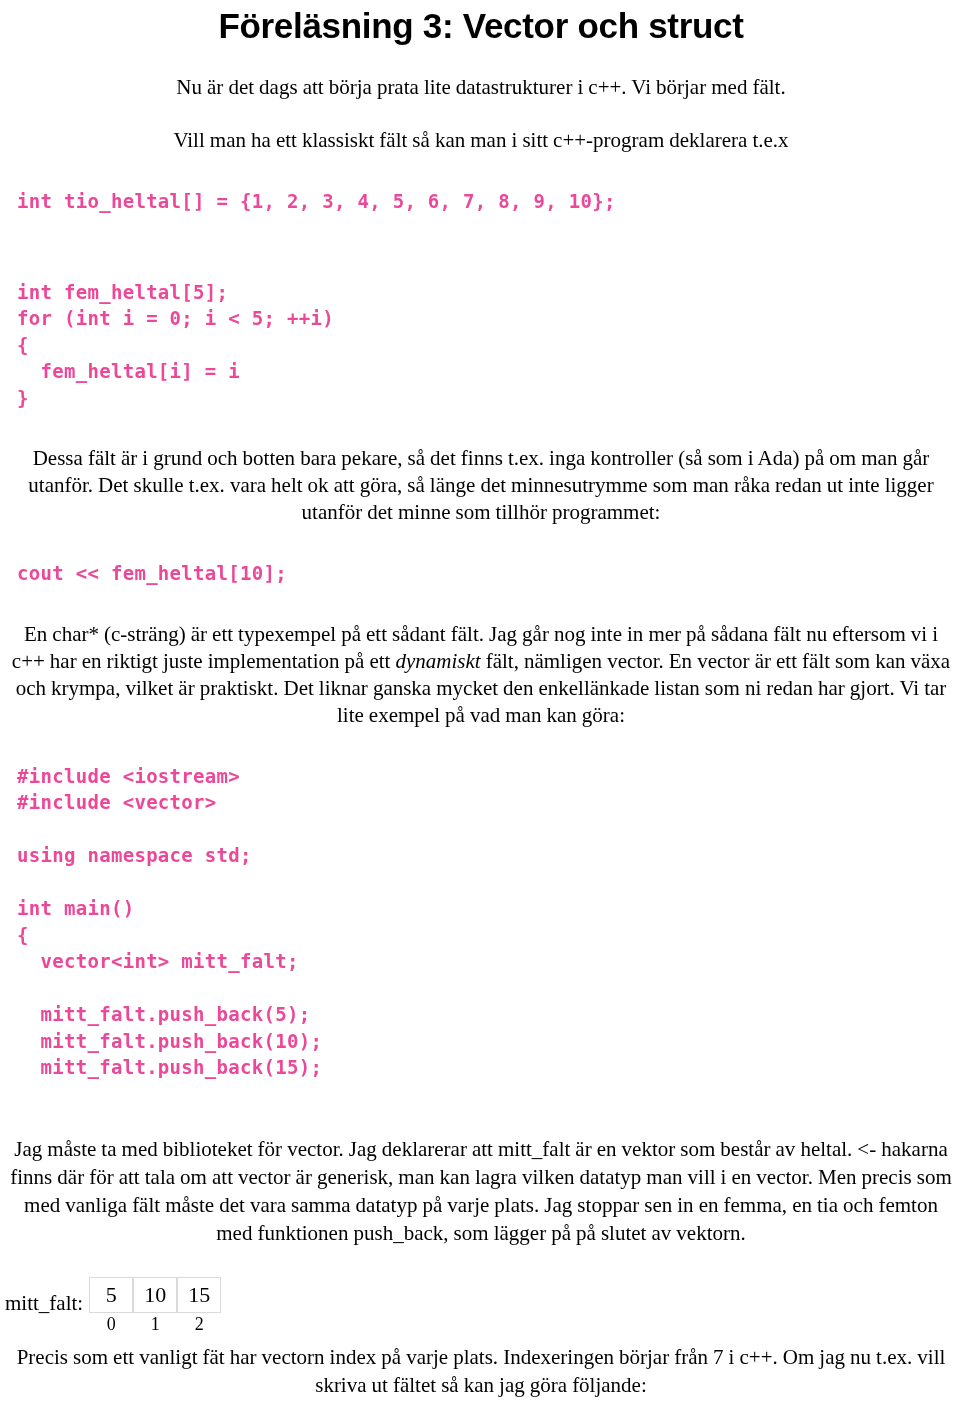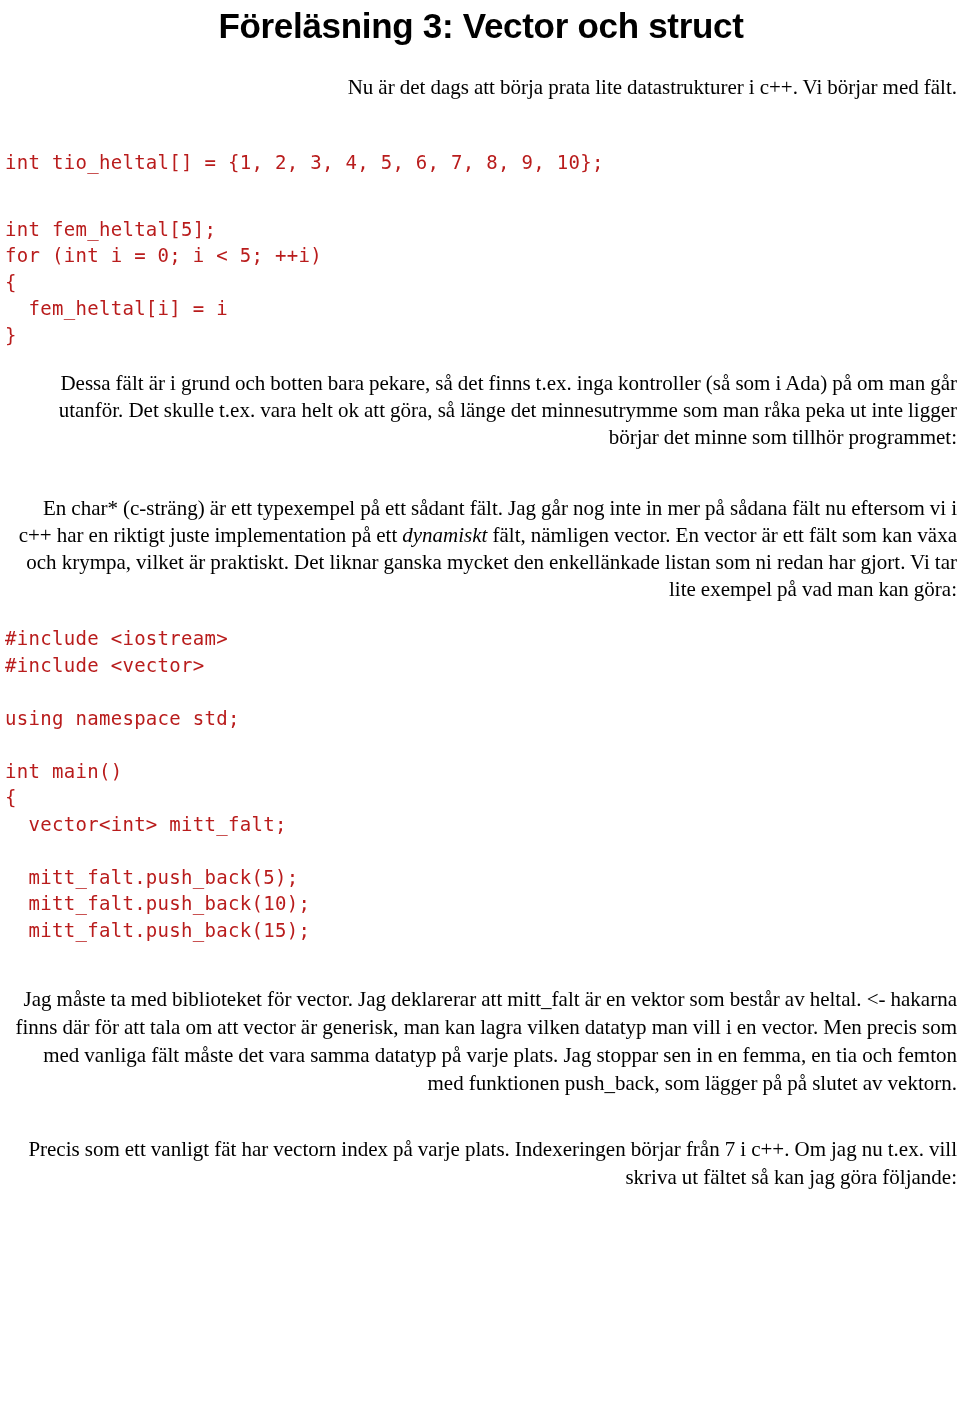--- a/index.html
+++ b/index.html
@@ -38,44 +38,45 @@
     margin: 4px 0 0 0;
     padding: 0;
     color: #000;
   }
 
   p.para {
     font-size: 21px;
     line-height: 27px;
     margin: 0;
     padding: 0;
-    text-align: right;
+    text-align: center;
     word-spacing: -0.2px;
   }
 
   p.para.tight {
     line-height: 28px;
   }
 
   .gap-26 { height: 26px; }
   .gap-22 { height: 22px; }
   .gap-8  { height: 8px; }
   .gap-30 { height: 30px; }
   .gap-20 { height: 20px; }
   .gap-42 { height: 42px; }
 
   pre.code {
     font-family: "DejaVu Sans Mono", "Liberation Mono", monospace;
     font-size: 19px;
     line-height: 26.5px;
-    margin: 0;
+    margin: 12px;
     padding: 0;
     white-space: pre;
-    color: #b91c1c;
+    color: #ec4899;
     letter-spacing: 0.3px;
+    font-weight: bold;
   }
 
   .em-italic { font-style: italic; font-family: Liberation Serif, serif; }
 
   
   .array-block {
     display: flex;
     align-items: flex-start;
     margin: 0;
     padding: 0;
@@ -126,42 +127,44 @@
   <div class="content">
 
     <h1 class="doc-title">Föreläsning 3: Vector och struct</h1>
 
     <div class="gap-26"></div>
 
     <p class="para">Nu är det dags att börja prata lite datastrukturer i c++. Vi börjar med fält.</p>
 
     <div class="gap-26"></div>
 
+    <p class="para">Vill man ha ett klassiskt fält så kan man i sitt c++-program deklarera t.e.x</p>
 
     <div class="gap-22"></div>
 
     <pre class="code">int tio_heltal[] = {1, 2, 3, 4, 5, 6, 7, 8, 9, 10};</pre>
 
     <div class="gap-20"></div>
 
 
     <div class="gap-20"></div>
 
     <pre class="code">int fem_heltal[5];
 for (int i = 0; i &lt; 5; ++i)
 {
   fem_heltal[i] = i
 }</pre>
 
     <div class="gap-22"></div>
 
-    <p class="para">Dessa fält är i grund och botten bara pekare, så det finns t.ex. inga kontroller (så som i Ada) på om man går utanför. Det skulle t.ex. vara helt ok att göra, så länge det minnesutrymme som man råka peka ut inte ligger börjar det minne som tillhör programmet:</p>
-
-    <div class="gap-22"></div>
-
+    <p class="para">Dessa fält är i grund och botten bara pekare, så det finns t.ex. inga kontroller (så som i Ada) på om man går utanför. Det skulle t.ex. vara helt ok att göra, så länge det minnesutrymme som man råka redan ut inte ligger utanför det minne som tillhör programmet:</p>
+
+    <div class="gap-22"></div>
+
+    <pre class="code">cout &lt;&lt; fem_heltal[10];</pre>
 
     <div class="gap-22"></div>
 
     <p class="para"><span>En char* (c-sträng) är ett typexempel på ett sådant fält. Jag går nog inte in mer på sådana fält nu eftersom vi i c++ har en riktigt juste implementation på ett </span><span class="em-italic">dynamiskt</span><span> fält, nämligen vector. En vector är ett fält som kan växa och krympa, vilket är praktiskt. Det liknar ganska mycket den enkellänkade listan som ni redan har gjort. Vi tar lite exempel på vad man kan göra:</span></p>
 
     <div class="gap-22"></div>
 
     <pre class="code">#include &lt;iostream&gt;
 #include &lt;vector&gt;
 
@@ -174,20 +177,35 @@
   mitt_falt.push_back(5);
   mitt_falt.push_back(10);
   mitt_falt.push_back(15);</pre>
 
     <div class="gap-42"></div>
 
     <p class="para tight">Jag måste ta med biblioteket för vector. Jag deklarerar att mitt_falt är en vektor som består av heltal. &lt;- hakarna finns där för att tala om att vector är generisk, man kan lagra vilken datatyp man vill i en vector. Men precis som med vanliga fält måste det vara samma datatyp på varje plats. Jag stoppar sen in en femma, en tia och femton med funktionen push_back, som lägger på på slutet av vektorn.</p>
 
     <div class="gap-30"></div>
 
+    <div class="array-block">
+      <div class="array-label">mitt_falt:</div>
+      <div class="array-cells-wrap">
+        <div class="array-cells">
+          <div class="array-cell">5</div>
+          <div class="array-cell">10</div>
+          <div class="array-cell">15</div>
+        </div>
+        <div class="array-index-row">
+          <div class="array-index">0</div>
+          <div class="array-index">1</div>
+          <div class="array-index">2</div>
+        </div>
+      </div>
+    </div>
 
     <div class="gap-8"></div>
 
     <p class="para tight">Precis som ett vanligt fät har vectorn index på varje plats. Indexeringen börjar från 7 i c++. Om jag nu t.ex. vill skriva ut fältet så kan jag göra följande:</p>
 
     <div class="gap-22"></div>
 
 
   </div>
 </div>

